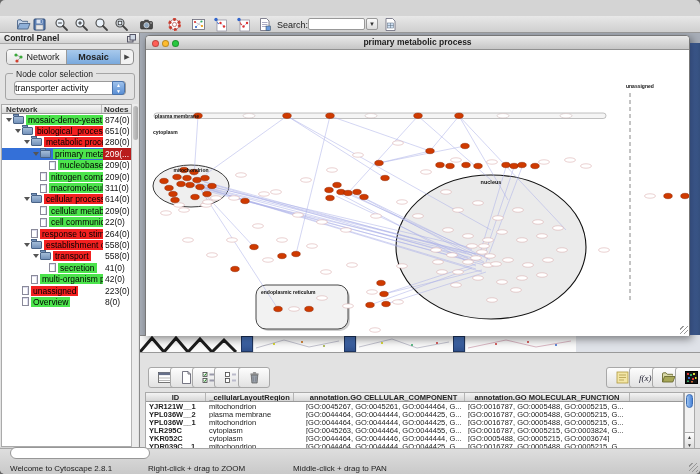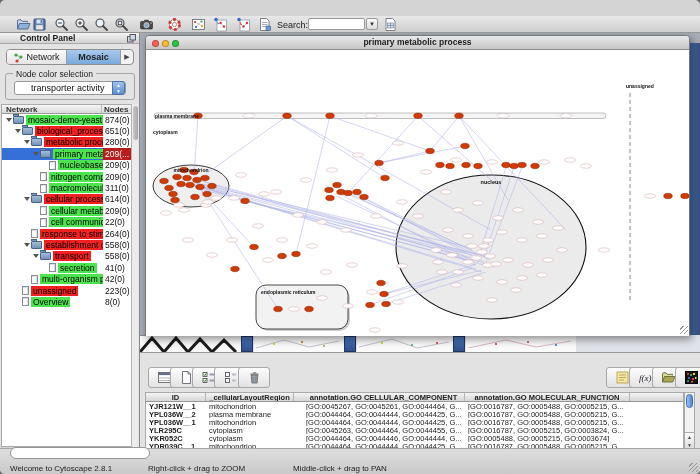--- a/index.html
+++ b/index.html
@@ -15,31 +15,31 @@
   
   .toolbar{position:absolute;left:0;top:16px;width:700px;height:17px;background:linear-gradient(#e8e8e8,#cfcfcf);border-bottom:1px solid #979797;}
   .tbi{position:absolute;top:1px;width:15px;height:15px;}
   .tbi svg{width:15px;height:15px;display:block;}
   .search-label{position:absolute;left:277px;top:4px;font-size:9px;color:#222;}
   .search-input{position:absolute;left:308px;top:2px;width:57px;height:12px;border:1px solid #999;border-radius:2px;background:#fff;font-size:9px;padding:0 2px;font-family:"Liberation Sans",sans-serif;}
   .search-arrow{position:absolute;left:366px;top:2px;width:12px;height:12px;border:1px solid #999;border-radius:2px;background:linear-gradient(#fbfbfb,#dcdcdc);font-size:6px;color:#333;text-align:center;line-height:11px;}
 
   
   .control-panel{position:absolute;left:0;top:33px;width:140px;height:414px;background:#e3e3e3;border-right:1px solid #8a8a8a;}
-  .panel-header{position:absolute;left:0;top:0;width:100%;height:11px;background:linear-gradient(#f4f4f4,#d2d2d2);border-bottom:1px solid #aaa;font-size:8.5px;font-weight:bold;color:#222;padding-left:20px;line-height:11px;}
+  .panel-header{position:absolute;left:0;top:0;width:100%;height:11px;background:linear-gradient(#f4f4f4,#d2d2d2);border-bottom:1px solid #aaa;font-size:8.5px;font-weight:bold;color:#222;padding-left:4px;line-height:11px;}
   .float-icon{position:absolute;right:3px;top:1px;width:9px;height:9px;}
   .cp-tabs{position:absolute;left:6px;top:16px;width:128px;height:16px;border:1px solid #8f8f8f;border-radius:4px;display:flex;overflow:hidden;background:#f2f2f2;}
   .cp-tab{flex:none;display:flex;align-items:center;justify-content:center;font-size:9px;color:#222;height:100%;}
   .cp-tab.network{width:60px;background:linear-gradient(#fbfbfb,#e4e4e4);border-right:1px solid #9a9a9a;}
   .cp-tab.mosaic{width:54px;background:linear-gradient(#a8c9ec,#79a9dd);font-weight:bold;border-right:1px solid #9a9a9a;}
   .cp-tab.more{width:12px;font-size:7px;color:#444;}
   .net-tab-icon{width:11px;height:11px;margin-right:2px;}
   .groupbox{position:absolute;left:5px;top:40px;width:130px;height:27px;border:1px solid #a5a5a5;border-radius:3px;}
   .groupbox-label{position:absolute;left:7px;top:-5px;background:#e3e3e3;padding:0 3px;font-size:8.5px;color:#222;}
-  .combo{position:absolute;left:8px;top:7px;width:112px;height:14px;background:#fff;border:1px solid #9a9a9a;border-radius:3px;font-size:9px;color:#111;line-height:12px;padding-left:16px;}
+  .combo{position:absolute;left:8px;top:7px;width:112px;height:14px;background:#fff;border:1px solid #9a9a9a;border-radius:3px;font-size:9px;color:#111;line-height:12px;padding-left:0;}
   .combo-btn{position:absolute;right:0px;top:-1px;width:13px;height:14px;background:linear-gradient(#9fc2ec,#5a8fd4);border:1px solid #4a74ac;border-radius:0 3px 3px 0;color:#fff;font-size:5px;line-height:6px;text-align:center;}
   .checkbox-row{position:absolute;left:12px;top:73px;height:12px;display:flex;align-items:center;}
   .checkbox{width:11px;height:11px;border:1px solid #5580bb;border-radius:2px;background:linear-gradient(#8ab4e8,#4a7ecb);color:#fff;font-size:9px;line-height:10px;text-align:center;margin-right:4px;}
   .checkbox-label{font-size:9px;color:#111;}
   .tree-header{position:absolute;left:1px;top:71px;width:131px;height:10px;display:flex;background:linear-gradient(#f6f6f6,#dadada);border:1px solid #aaa;border-bottom:1px solid #999;font-size:8px;font-weight:bold;color:#333;}
   .tree-header .th1{width:100px;padding-left:4px;border-right:1px solid #bbb;line-height:9px;}
   .tree-header .th2{flex:1;padding-left:2px;line-height:9px;}
   .tree-rows{position:absolute;left:1px;top:81px;width:131px;height:333px;background:#fff;border:1px solid #aaa;border-top:none;overflow:hidden;}
   .tree-row{position:relative;height:11.4px;display:flex;align-items:center;font-size:8.5px;white-space:nowrap;}
   .tree-row.selected{background:#3470d8;}

